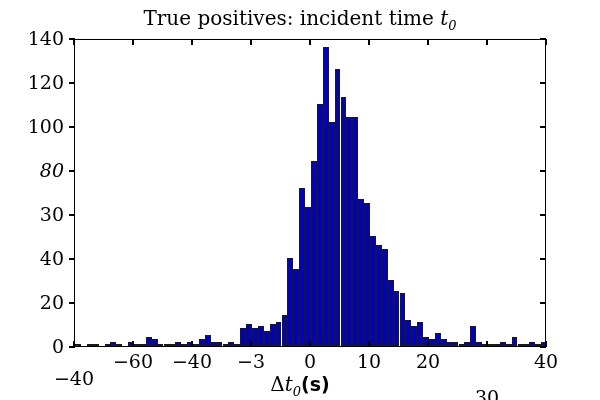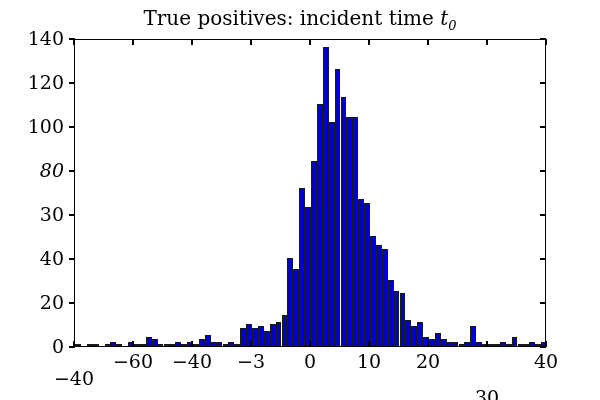--- a/index.html
+++ b/index.html
@@ -267,14 +267,17 @@
       <div class="yticklabel" style="top: 335px;">0</div>
       <div class="yticklabel" style="top: 291px;">20</div>
       <div class="yticklabel" style="top: 247px;">40</div>
       <div class="yticklabel" style="top: 203px;">30</div>
       <div class="yticklabel" style="top: 159px; font-style: italic;">80</div>
       <div class="yticklabel" style="top: 115px;">100</div>
       <div class="yticklabel" style="top: 71px;">120</div>
       <div class="yticklabel" style="top: 27px;">140</div>
     </div>
 
+  <div id="xlabel">
+    <span>Δ</span><span class="ital">t</span><span class="sub">0</span><span class="unit">(s)</span>
+  </div>
 
 </div>
 
 </body></html>

